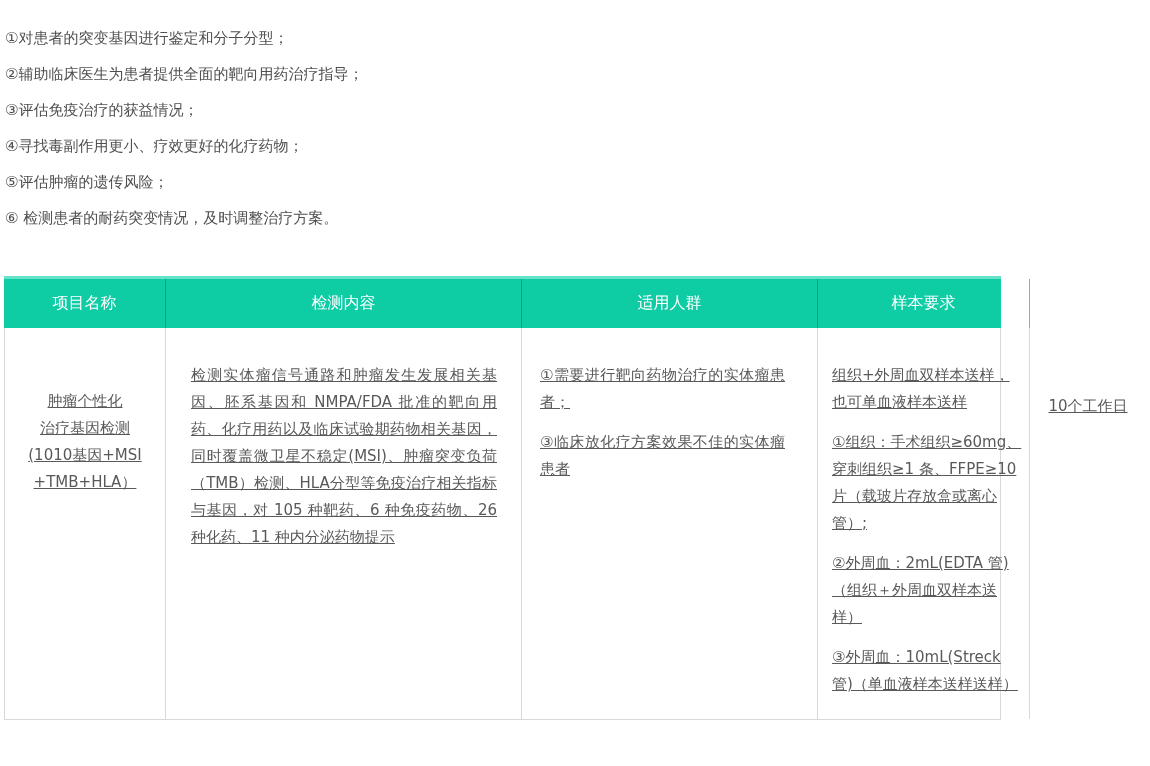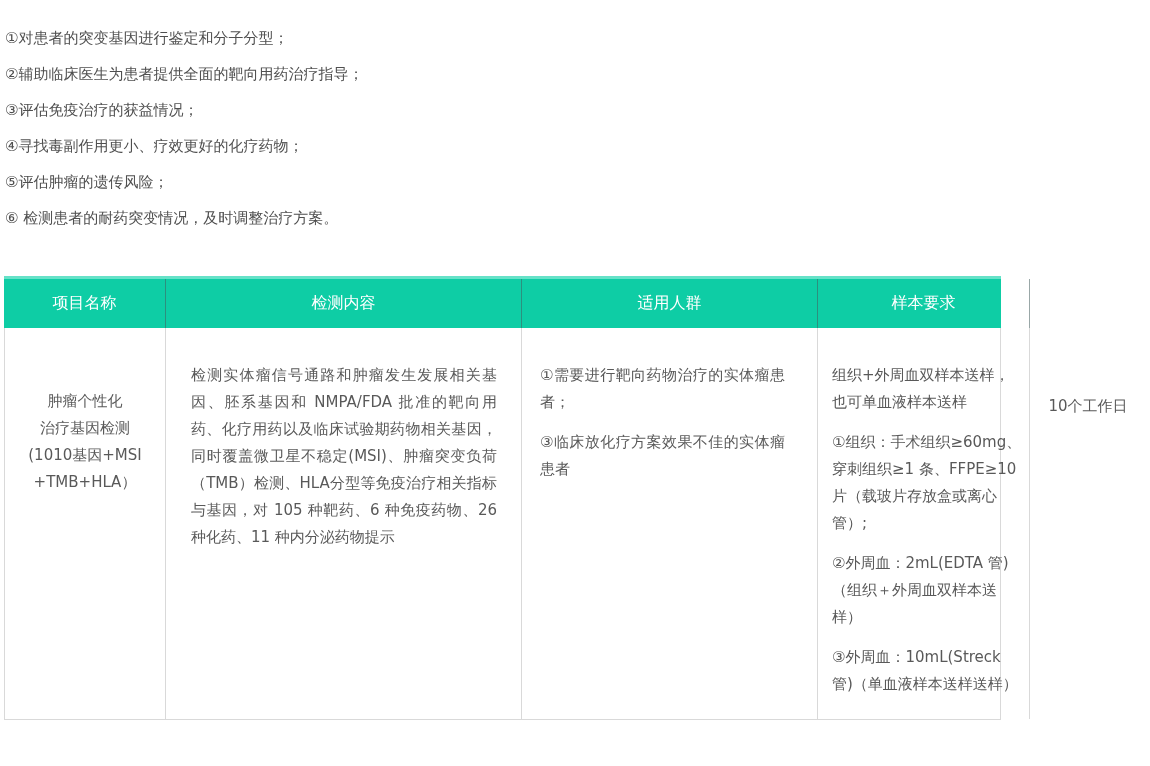--- a/index.html
+++ b/index.html
@@ -46,21 +46,21 @@
   .tbody {
     display: grid;
     grid-template-columns: 161px 356px 296px 212px 116px;
     border: 1px solid #d9d9d9;
     border-top: none;
     height: 392px;
     color: #595959;
     font-size: 15px;
     background: #ffffff;
   }
-  .td { border-right: 1px solid #d9d9d9; overflow: hidden; }
+  .td { border-right: 1px solid #d9d9d9; overflow: hidden; text-decoration: underline; }
   .td:last-child { border-right: none; }
 
   .cell-project {
     padding-top: 60px;
     text-align: center;
     line-height: 27px;
   }
   .cell-content {
     padding: 34px 24px 0 25px;
     text-align: justify;

